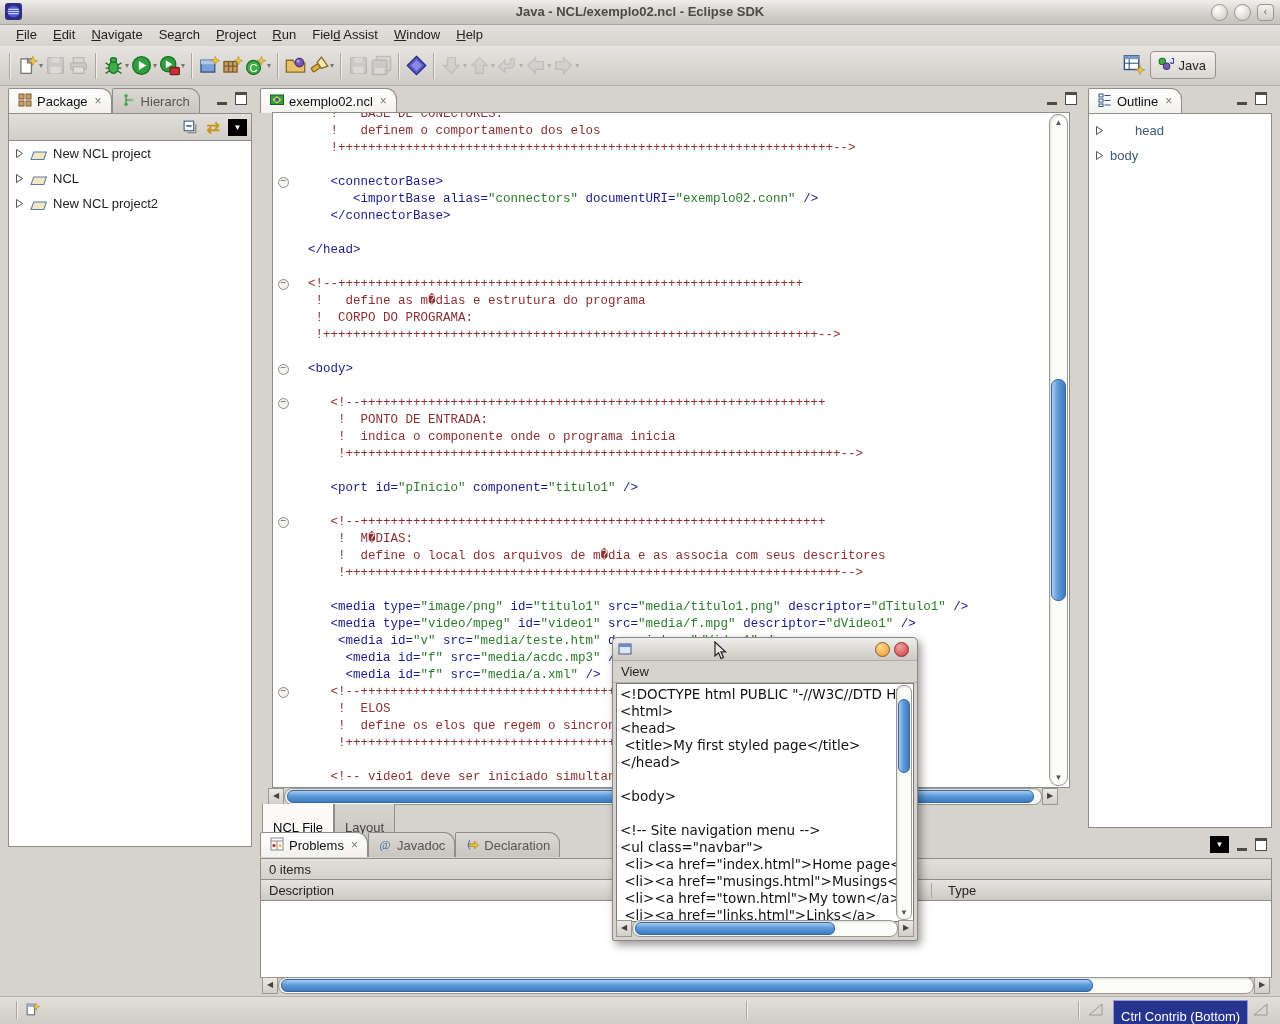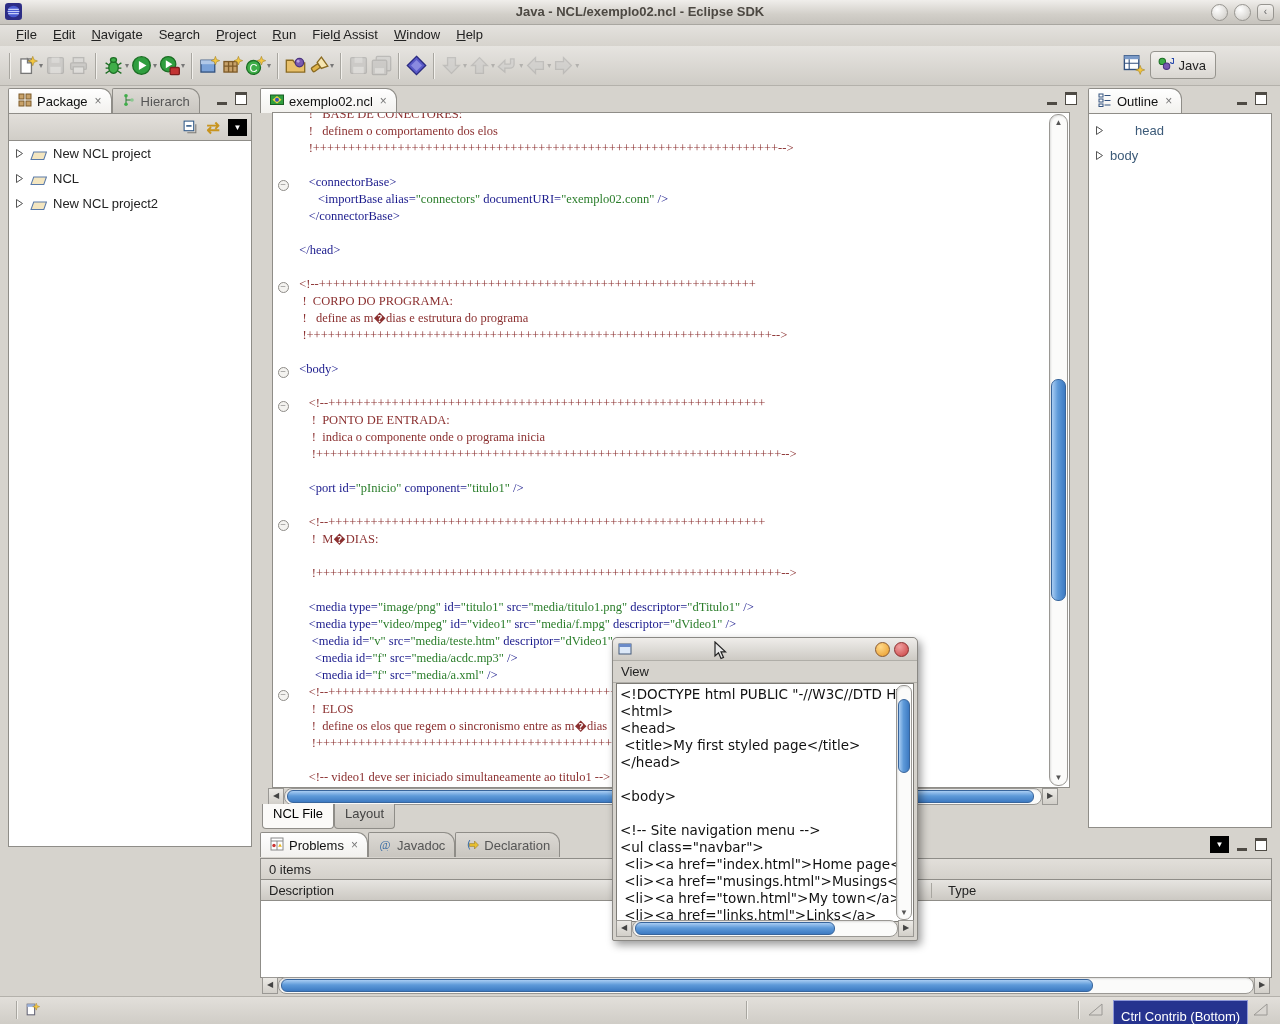--- a/index.html
+++ b/index.html
@@ -38,36 +38,36 @@
   .pe-toolbar{position:absolute;left:0;right:0;top:25px;height:27px;background:linear-gradient(#e2dfda,#d0cdc7);border:1px solid #8f8d88;border-bottom:none;display:flex;justify-content:flex-end;align-items:center;gap:8px;padding-right:4px;}
   .pe-tool{display:flex;align-items:center;}
   .pe-tool svg{width:17px;height:17px;}
   .link-glyph{color:#c8941e;font-size:16px;font-weight:bold;}
   .tree-row{display:flex;align-items:center;height:25px;gap:6px;padding-left:6px;white-space:nowrap;}
   .tree-row svg.fold{width:9px;height:9px;}
   .tree-row svg.folder{width:17px;height:15px;}
   
   .ed-content{position:absolute;left:12px;right:12px;top:24px;height:674px;background:#fff;border:1px solid #8f8d88;overflow:hidden;}
   .code{position:absolute;left:0;top:0;right:19px;bottom:0;overflow:hidden;padding-left:0;}
-  .code-line{display:flex;height:17px;line-height:17px;font-family:Liberation Serif, serif;font-size:12.5px;white-space:pre;align-items:flex-end;}
+  .code-line{display:flex;height:17px;line-height:17px;font-family:Liberation Mono, monospace;font-size:12.5px;white-space:pre;}
   .fold-slot{flex:0 0 20px;display:flex;justify-content:center;align-items:center;}
   .fold-circle{width:11px;height:11px;box-sizing:border-box;border:1px solid #8e8c88;border-radius:50%;background:#f4f3f0;color:#666;font-size:10px;line-height:8px;text-align:center;}
   .cmt{color:#8b3030;}
   .tag{color:#1a1a8c;}
   .str{color:#2a7d2a;}
   
   .sb-track-v{position:absolute;width:17px;border:1px solid #9a9894;border-radius:9px;background:#fbfbfa;box-shadow:inset 1px 1px 2px rgba(0,0,0,.12);}
   .sb-thumb-v{position:absolute;left:1px;width:13px;border-radius:7px;background:linear-gradient(90deg,#a9cdf3,#5e9ad9 45%,#3d7ac2);border:1px solid #38659c;}
   .sb-arrow{position:absolute;left:0;right:0;text-align:center;color:#555;font-size:8px;}
   .hscroll{position:absolute;height:15px;display:flex;align-items:center;}
   .hs-btn{flex:0 0 14px;height:15px;background:linear-gradient(#eceae6,#d2cfc9);border:1px solid #9a9894;text-align:center;line-height:14px;font-size:8px;color:#444;}
   .hs-track{flex:1;height:15px;border:1px solid #9a9894;border-radius:8px;background:#fbfbfa;position:relative;box-shadow:inset 1px 1px 2px rgba(0,0,0,.12);}
   .hs-thumb{position:absolute;top:1px;height:11px;border-radius:6px;background:linear-gradient(#a9cdf3,#5e9ad9 45%,#3d7ac2);border:1px solid #38659c;}
   .ed-btabs{position:absolute;left:2px;bottom:0;height:24px;display:flex;align-items:flex-start;}
-  .btab{height:22px;padding:2px 10px 0;border:1px solid #8f8d88;border-top:none;border-radius:0 0 4px 4px;background:linear-gradient(#d8d5d0,#c9c6c0);color:#444;}
+  .btab{height:22px;padding:16px 10px 0;border:1px solid #8f8d88;border-top:none;border-radius:0 0 4px 4px;background:linear-gradient(#d8d5d0,#c9c6c0);color:#444;}
   .btab.active{background:#fbfaf8;color:#000;}
   
   .info-row{position:absolute;left:0;right:0;top:26px;height:21px;background:linear-gradient(#e2dfda,#d4d1cb);border:1px solid #8f8d88;border-bottom:none;padding:3px 0 0 8px;box-sizing:border-box;}
   .hdr-row{position:absolute;left:0;right:0;top:47px;height:22px;background:linear-gradient(#e6e4e0,#ccc9c3);border:1px solid #8f8d88;box-sizing:border-box;}
   .hdr-cell{position:absolute;top:3px;color:#222;}
   
   .statusbar{position:absolute;left:0;right:0;top:996px;height:28px;background:linear-gradient(#e2dfda,#cfccc6);border-top:1px solid #b4b1ab;}
   .sb-sep{position:absolute;top:4px;width:0;height:18px;border-left:1px solid #a8a6a0;border-right:1px solid #f2f0ec;}
   .ctrl-contrib{position:absolute;top:3px;left:1113px;padding:8px 7px;background:#26338f;color:#fff;border:1px solid #8f98d8;}
   .sb-tri{position:absolute;top:6px;}
@@ -351,36 +351,36 @@
           <div class="code-line"><span class="fold-slot"></span><span><span class="cmt">     !   definem o comportamento dos elos</span></span></div>
           <div class="code-line"><span class="fold-slot"></span><span><span class="cmt">     !++++++++++++++++++++++++++++++++++++++++++++++++++++++++++++++++++--&gt;</span></span></div>
           <div class="code-line"><span class="fold-slot"></span><span>&nbsp;</span></div>
           <div class="code-line"><span class="fold-slot"><span class="fold-circle">−</span></span><span><span class="tag">     &lt;connectorBase&gt;</span></span></div>
           <div class="code-line"><span class="fold-slot"></span><span><span class="tag">        &lt;importBase alias=</span><span class="str">"connectors"</span><span class="tag"> documentURI=</span><span class="str">"exemplo02.conn"</span><span class="tag"> /&gt;</span></span></div>
           <div class="code-line"><span class="fold-slot"></span><span><span class="tag">     &lt;/connectorBase&gt;</span></span></div>
           <div class="code-line"><span class="fold-slot"></span><span>&nbsp;</span></div>
           <div class="code-line"><span class="fold-slot"></span><span><span class="tag">  &lt;/head&gt;</span></span></div>
           <div class="code-line"><span class="fold-slot"></span><span>&nbsp;</span></div>
           <div class="code-line"><span class="fold-slot"><span class="fold-circle">−</span></span><span><span class="cmt">  &lt;!--++++++++++++++++++++++++++++++++++++++++++++++++++++++++++++++</span></span></div>
+          <div class="code-line"><span class="fold-slot"></span><span><span class="cmt">   !   define as m�dias e estrutura do programa</span></span></div>
           <div class="code-line"><span class="fold-slot"></span><span><span class="cmt">   !  CORPO DO PROGRAMA:</span></span></div>
-          <div class="code-line"><span class="fold-slot"></span><span><span class="cmt">   !   define as m�dias e estrutura do programa</span></span></div>
           <div class="code-line"><span class="fold-slot"></span><span><span class="cmt">   !++++++++++++++++++++++++++++++++++++++++++++++++++++++++++++++++++--&gt;</span></span></div>
           <div class="code-line"><span class="fold-slot"></span><span>&nbsp;</span></div>
           <div class="code-line"><span class="fold-slot"><span class="fold-circle">−</span></span><span><span class="tag">  &lt;body&gt;</span></span></div>
           <div class="code-line"><span class="fold-slot"></span><span>&nbsp;</span></div>
           <div class="code-line"><span class="fold-slot"><span class="fold-circle">−</span></span><span><span class="cmt">     &lt;!--++++++++++++++++++++++++++++++++++++++++++++++++++++++++++++++</span></span></div>
           <div class="code-line"><span class="fold-slot"></span><span><span class="cmt">      !  PONTO DE ENTRADA:</span></span></div>
           <div class="code-line"><span class="fold-slot"></span><span><span class="cmt">      !  indica o componente onde o programa inicia</span></span></div>
           <div class="code-line"><span class="fold-slot"></span><span><span class="cmt">      !++++++++++++++++++++++++++++++++++++++++++++++++++++++++++++++++++--&gt;</span></span></div>
           <div class="code-line"><span class="fold-slot"></span><span>&nbsp;</span></div>
           <div class="code-line"><span class="fold-slot"></span><span><span class="tag">     &lt;port id=</span><span class="str">"pInicio"</span><span class="tag"> component=</span><span class="str">"titulo1"</span><span class="tag"> /&gt;</span></span></div>
           <div class="code-line"><span class="fold-slot"></span><span>&nbsp;</span></div>
           <div class="code-line"><span class="fold-slot"><span class="fold-circle">−</span></span><span><span class="cmt">     &lt;!--++++++++++++++++++++++++++++++++++++++++++++++++++++++++++++++</span></span></div>
           <div class="code-line"><span class="fold-slot"></span><span><span class="cmt">      !  M�DIAS:</span></span></div>
-          <div class="code-line"><span class="fold-slot"></span></div>
+          <div class="code-line"><span class="fold-slot"></span><span><span class="cmt">      !  define o local dos arquivos de m�dia e as associa com seus descritores</span></span></div>
           <div class="code-line"><span class="fold-slot"></span><span><span class="cmt">      !++++++++++++++++++++++++++++++++++++++++++++++++++++++++++++++++++--&gt;</span></span></div>
           <div class="code-line"><span class="fold-slot"></span><span>&nbsp;</span></div>
           <div class="code-line"><span class="fold-slot"></span><span><span class="tag">     &lt;media type=</span><span class="str">"image/png"</span><span class="tag"> id=</span><span class="str">"titulo1"</span><span class="tag"> src=</span><span class="str">"media/titulo1.png"</span><span class="tag"> descriptor=</span><span class="str">"dTitulo1"</span><span class="tag"> /&gt;</span></span></div>
           <div class="code-line"><span class="fold-slot"></span><span><span class="tag">     &lt;media type=</span><span class="str">"video/mpeg"</span><span class="tag"> id=</span><span class="str">"video1"</span><span class="tag"> src=</span><span class="str">"media/f.mpg"</span><span class="tag"> descriptor=</span><span class="str">"dVideo1"</span><span class="tag"> /&gt;</span></span></div>
           <div class="code-line"><span class="fold-slot"></span><span><span class="tag">      &lt;media id=</span><span class="str">"v"</span><span class="tag"> src=</span><span class="str">"media/teste.htm"</span><span class="tag"> descriptor=</span><span class="str">"dVideo1"</span><span class="tag"> /&gt;</span></span></div>
           <div class="code-line"><span class="fold-slot"></span><span><span class="tag">       &lt;media id=</span><span class="str">"f"</span><span class="tag"> src=</span><span class="str">"media/acdc.mp3"</span><span class="tag"> /&gt;</span></span></div>
           <div class="code-line"><span class="fold-slot"></span><span><span class="tag">       &lt;media id=</span><span class="str">"f"</span><span class="tag"> src=</span><span class="str">"media/a.xml"</span><span class="tag"> /&gt;</span></span></div>
           <div class="code-line"><span class="fold-slot"><span class="fold-circle">−</span></span><span><span class="cmt">     &lt;!--++++++++++++++++++++++++++++++++++++++++++++++++++++++++++++++</span></span></div>
           <div class="code-line"><span class="fold-slot"></span><span><span class="cmt">      !  ELOS</span></span></div>
           <div class="code-line"><span class="fold-slot"></span><span><span class="cmt">      !  define os elos que regem o sincronismo entre as m�dias</span></span></div>

